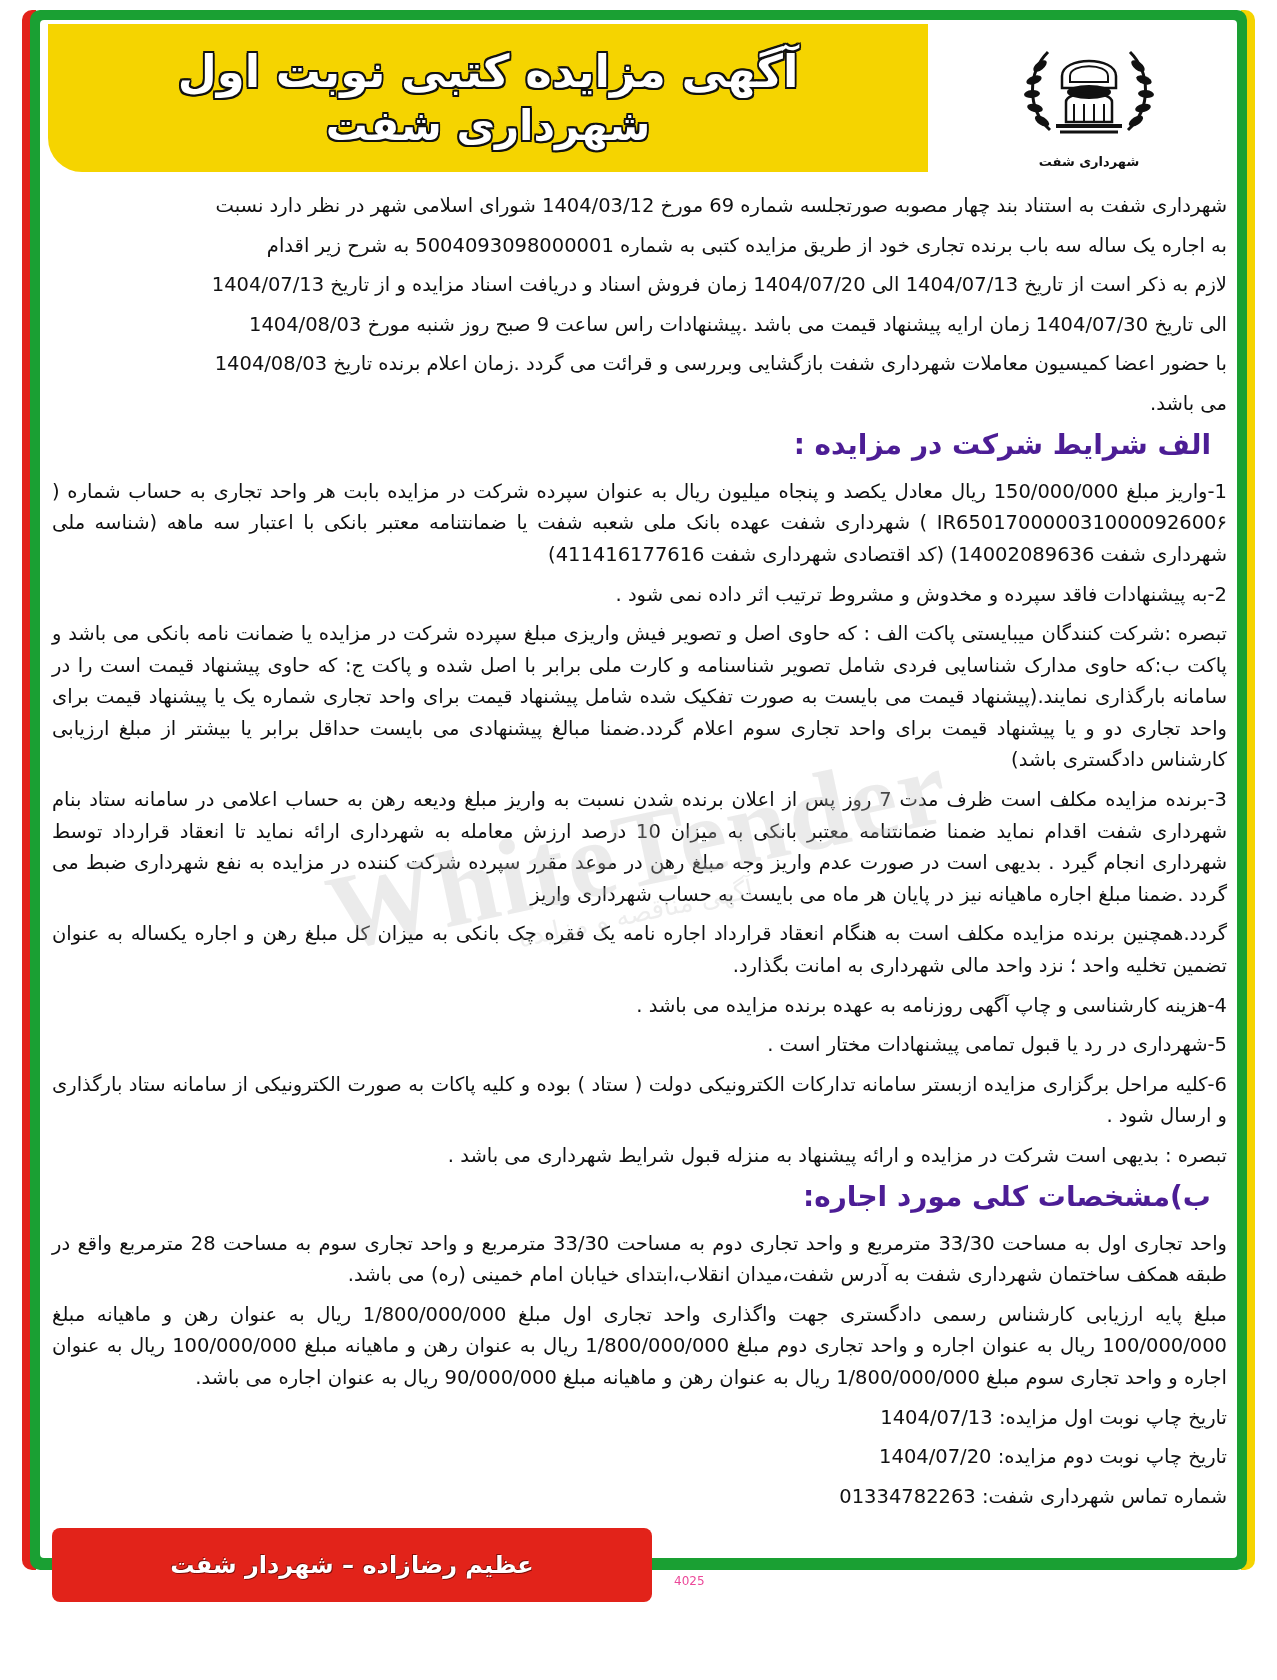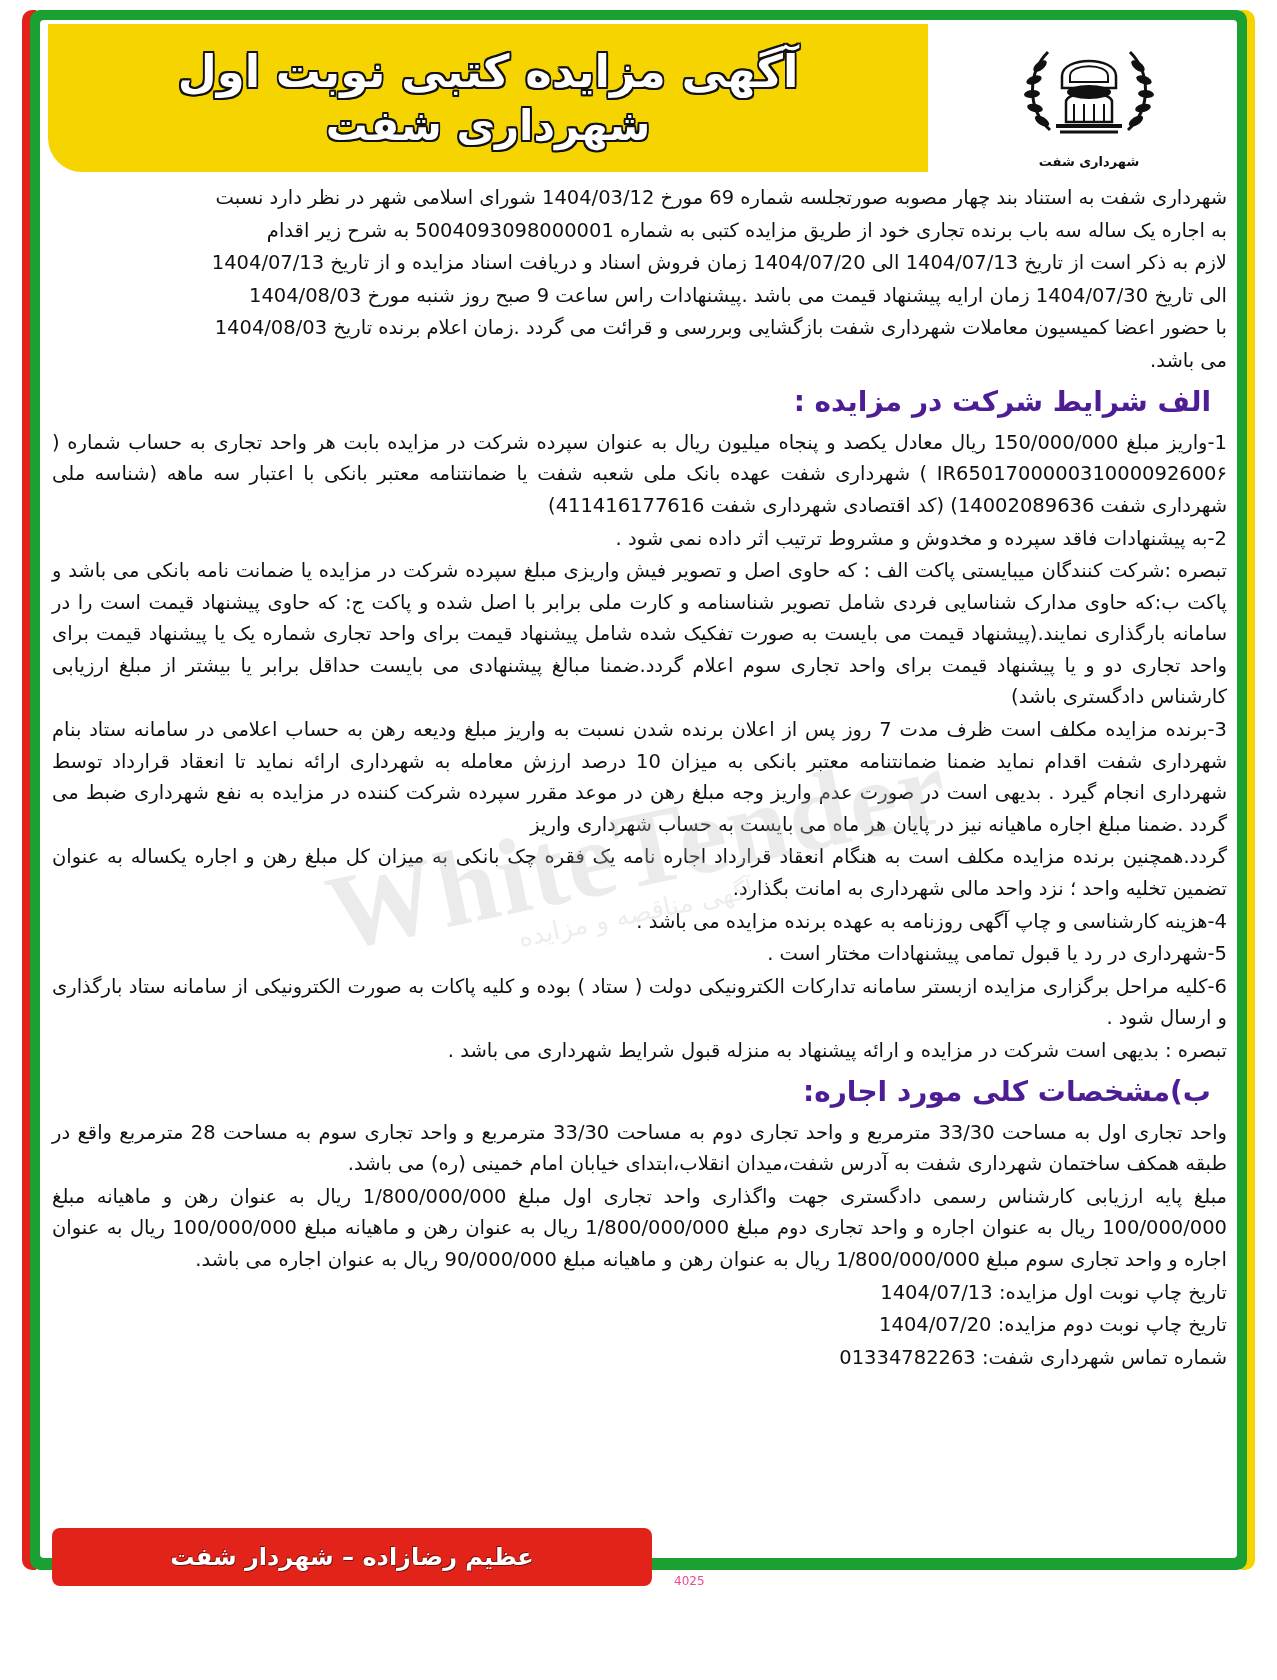--- a/index.html
+++ b/index.html
@@ -115,21 +115,21 @@
     position: absolute;
     left: 52px;
     top: 182px;
     width: 1175px;
     text-align: justify;
     color: #111111;
     font-size: 19.5px;
     line-height: 1.62;
   }
   .content p {
-    margin: 0 0 1px 0;
+    margin: 8px 0 1px 0;
     text-align: justify;
     text-justify: inter-word;
   }
   .section-head {
     color: #4c1d95;
     font-weight: bold;
     font-size: 28px;
     margin: 3px 16px 2px 0;
     text-align: right;
   }
@@ -174,21 +174,21 @@
     left: 52px;
     bottom: 62px;
     width: 1175px;
     height: 90px;
   }
   .signature-badge {
     position: absolute;
     left: 0;
     top: 0;
     width: 600px;
-    height: 58px;
+    height: 74px;
     background: #e2231a;
     border-radius: 8px;
     display: flex;
     align-items: center;
     justify-content: center;
   }
   .signature-badge span {
     color: #ffffff;
     font-size: 24px;
     font-weight: bold;

